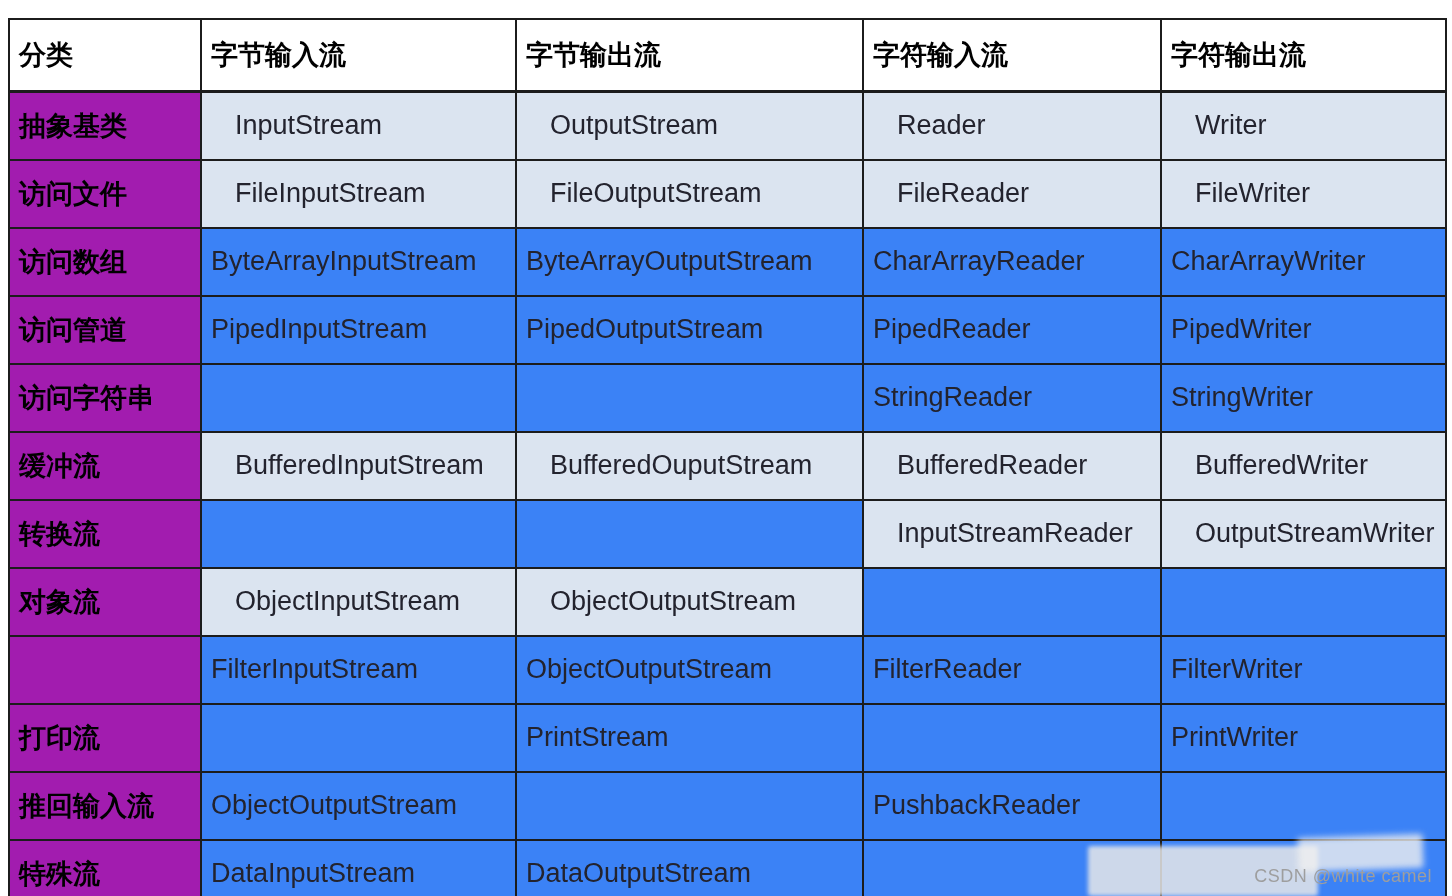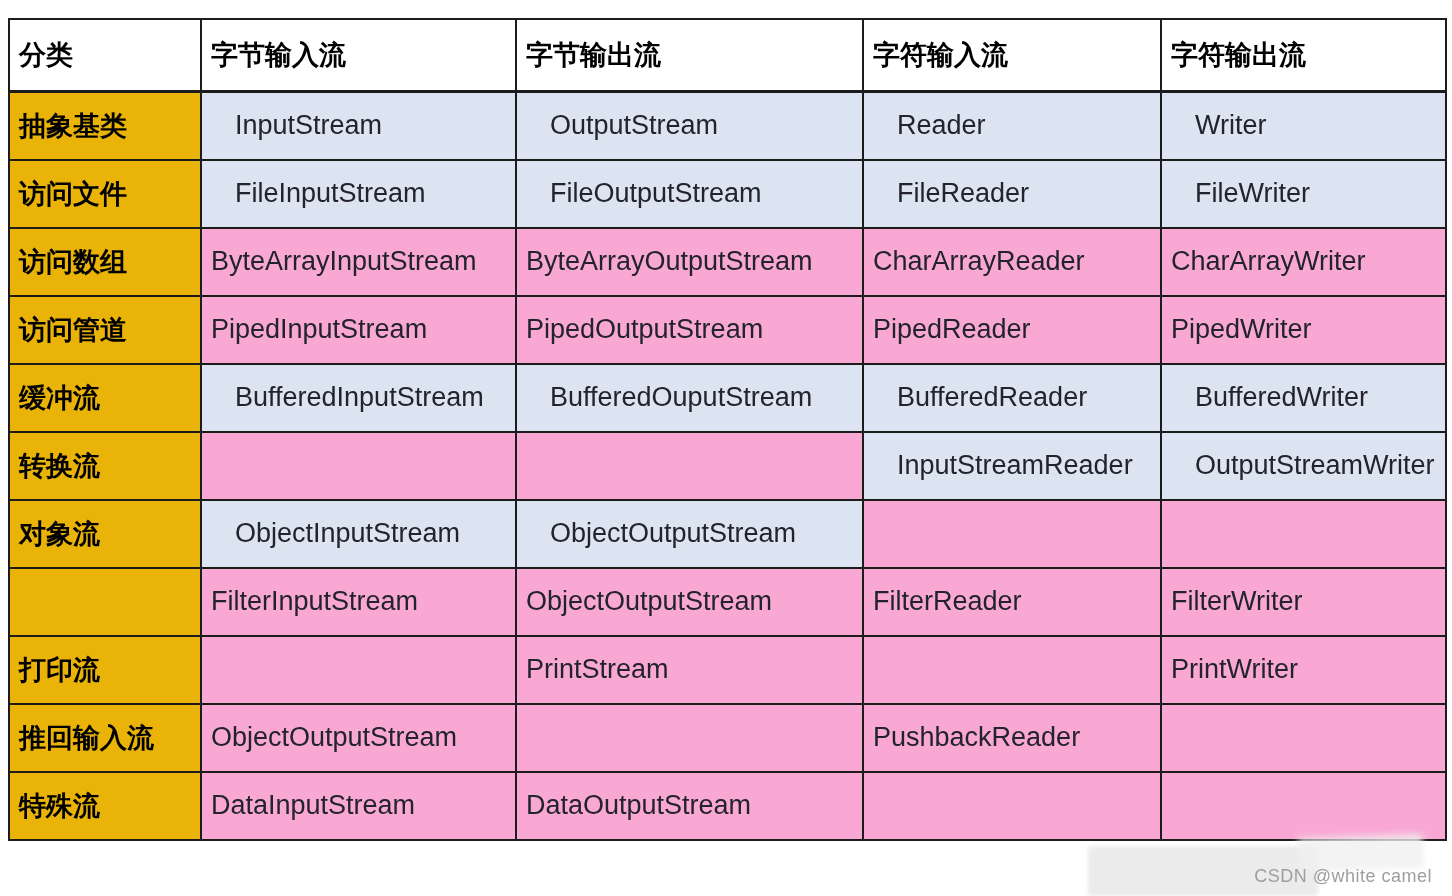--- a/index.html
+++ b/index.html
@@ -46,27 +46,27 @@
     font-weight: bold;
     color: #000000;
     background: #ffffff;
     border-bottom-width: 3px;
   }
   table.io-table tbody tr { height: 68px; }
   table.io-table tbody th.cat {
     font-size: 27px;
     font-weight: bold;
     color: #000000;
-    background: #eab308;
+    background: #a21caf;
   }
   table.io-table tbody td {
     font-size: 27px;
     font-weight: normal;
     color: #23232e;
-    background: #f9a8d4;
+    background: #3b82f6;
   }
   table.io-table tbody td.hl {
     background: #dbe4f0;
     padding-left: 33px;
   }
 
   .wm-patch-1 {
     position: absolute;
     left: 1088px;
     top: 846px;
@@ -141,20 +141,27 @@
           <td>CharArrayWriter</td>
         </tr>
         <tr>
           <th class="cat">访问管道</th>
           <td>PipedInputStream</td>
           <td>PipedOutputStream</td>
           <td>PipedReader</td>
           <td>PipedWriter</td>
         </tr>
         <tr>
+          <th class="cat">访问字符串</th>
+          <td></td>
+          <td></td>
+          <td>StringReader</td>
+          <td>StringWriter</td>
+        </tr>
+        <tr>
           <th class="cat">缓冲流</th>
           <td class="hl">BufferedInputStream</td>
           <td class="hl">BufferedOuputStream</td>
           <td class="hl">BufferedReader</td>
           <td class="hl">BufferedWriter</td>
         </tr>
         <tr>
           <th class="cat">转换流</th>
           <td></td>
           <td></td>

